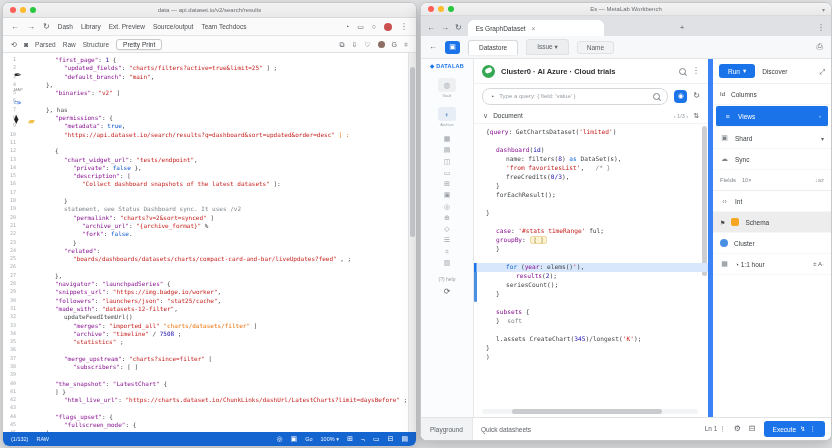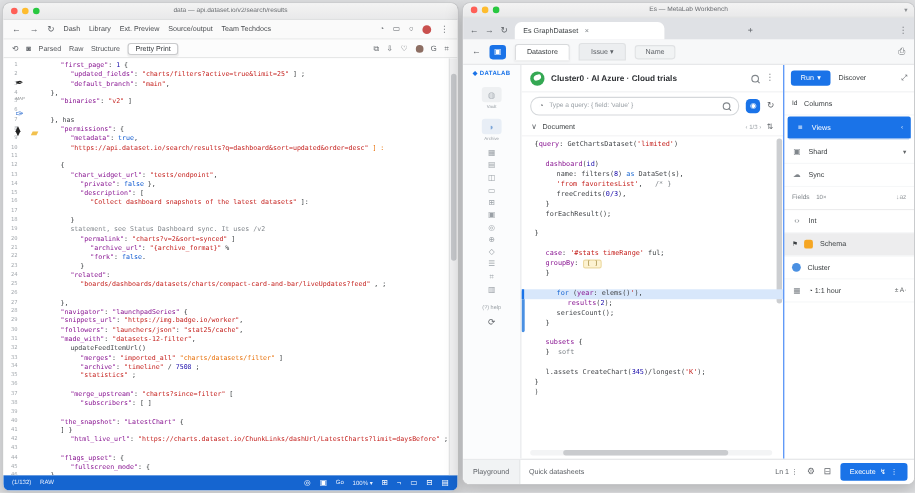--- a/index.html
+++ b/index.html
@@ -54,21 +54,21 @@
   .rt-tab.grey{background:#eceef0;border:1px solid #dfe1e3;color:#5f6368}
   .rt-box{background:#f1f3f4;border:1px solid #e0e2e4;border-radius:3px;font-size:6.5px;color:#5f6368;padding:2px 9px}
   .rw-body{flex:1;display:flex;overflow:hidden;background:#fff}
   .iconbar{width:52px;background:#fbfcfd;border-right:1px solid #e7e8ea;display:flex;flex-direction:column;align-items:center;padding-top:4px;gap:3px;position:relative;flex:0 0 auto}
   .logo{font-size:5.5px;font-weight:bold;color:#1a73e8;letter-spacing:.3px}
   .bigico{width:18px;height:14px;background:#eef0f2;border-radius:3px;margin-top:6px;display:flex;align-items:center;justify-content:center;color:#aeb4ba;font-size:8px}
   .bigico-lbl{font-size:4px;color:#9aa0a6;margin-top:1px}
   .iconcol{display:flex;flex-direction:column;gap:2.5px;margin-top:5px;align-items:center}
   .iconcol .ic{font-size:7px;color:#9aa0a6;line-height:1.25}
   .helpt{font-size:5px;color:#9aa0a6;margin-top:5px}
-  .mainpane{flex:1;display:flex;flex-direction:column;position:relative;border-right:1px solid #3b82f6;overflow:hidden}
+  .mainpane{flex:1;display:flex;flex-direction:column;position:relative;border-right:5px solid #3b82f6;overflow:hidden}
   .mp-head{height:24px;display:flex;align-items:center;gap:6px;padding:0 8px;border-bottom:1px solid #f0f1f2}
   .greenball{width:13px;height:13px;border-radius:50%;background:#34a853;position:relative;flex:0 0 auto}
   .greenball:after{content:"";position:absolute;left:3px;top:3px;width:7px;height:5px;background:#fff;border-radius:60% 40% 55% 45%;transform:rotate(-18deg)}
   .mp-title{font-size:7.5px;font-weight:bold;color:#2c2f33;white-space:nowrap}
   .mp-query{height:24px;display:flex;align-items:center;gap:6px;padding:0 8px}
   .qinput{flex:1;height:15px;border:1px solid #d5d8db;border-radius:8px;background:#fff;display:flex;align-items:center;gap:5px;padding:0 7px}
   .qph{font-size:6px;color:#9aa0a6;flex:1;white-space:nowrap;overflow:hidden}
   .roundbtn{width:13px;height:13px;border-radius:4px;background:#1a73e8;color:#fff;font-size:7px;display:flex;align-items:center;justify-content:center}
   .mp-docs{height:15px;display:flex;align-items:center;padding:0 9px;gap:5px;border-bottom:1px solid #f2f3f4}
   .mp-docs .lbl{font-size:6.5px;color:#3c4043}

